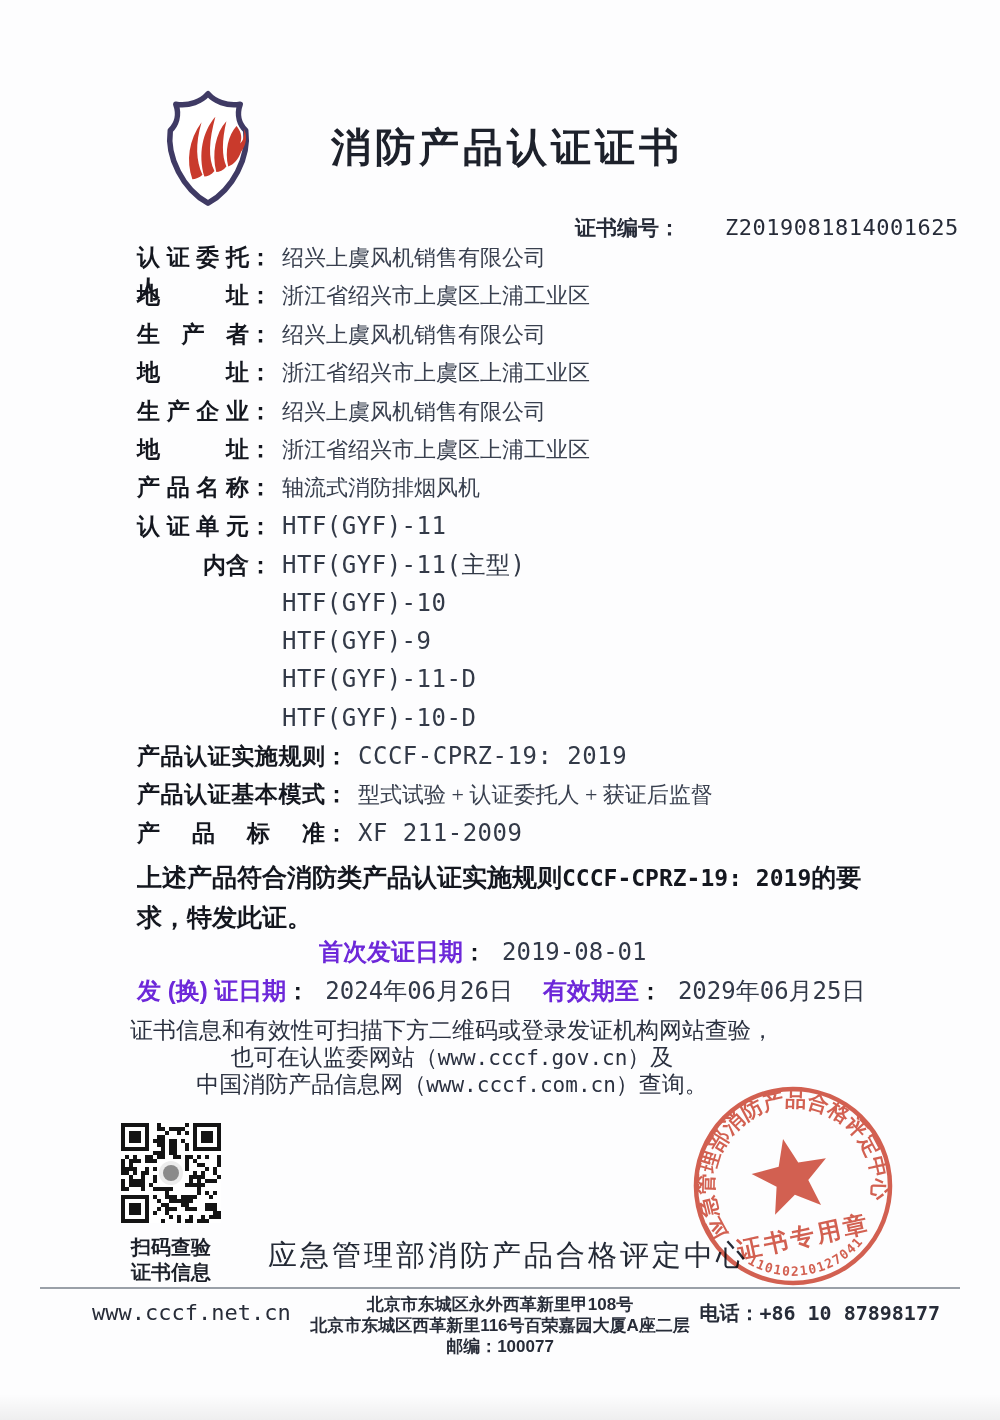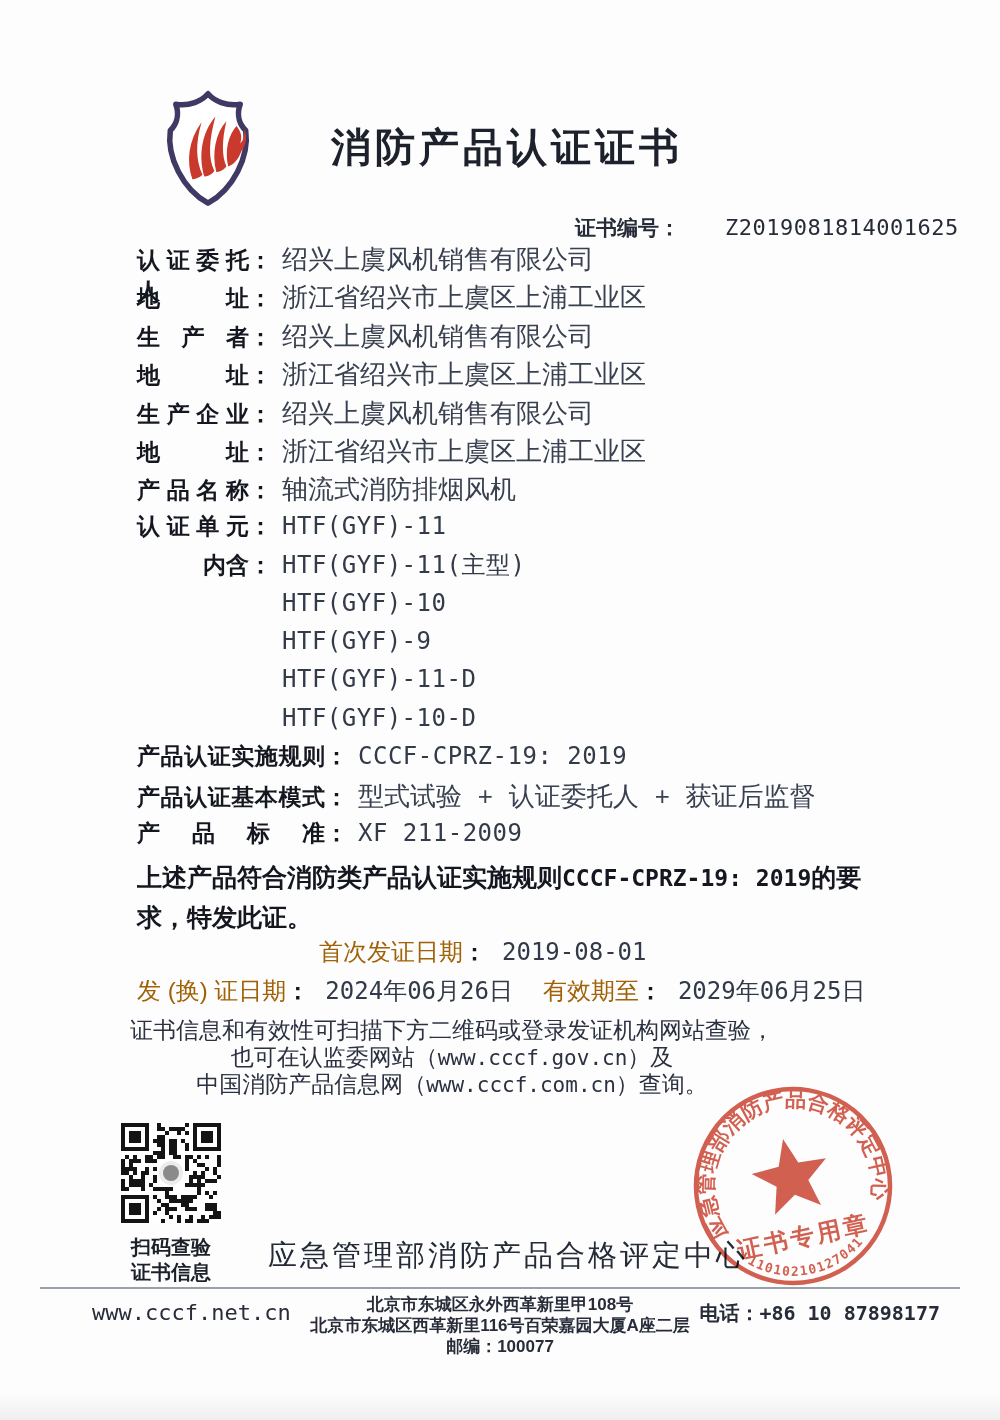--- a/index.html
+++ b/index.html
@@ -33,32 +33,32 @@
   .frow { display:flex; align-items:baseline; height:38.4px; padding-left:137px; }
   .flabel {
     display:inline-block; width:112px; flex:0 0 112px;
     font-size:23px; font-weight:700; color:#14171f;
     text-align:justify; text-align-last:justify;
   }
   .flabel.right { text-align:right; text-align-last:right; }
   .flabel.wide { width:188px; flex:0 0 188px; }
   .colon { font-size:23px; font-weight:700; color:#14171f; margin-right:10px; }
   .ghost { visibility:hidden; }
-  .fvalue { font-size:26px; color:#39404f; font-family:Liberation Mono, monospace; }
+  .fvalue { font-size:22px; color:#39404f; font-family:Liberation Serif, serif; }
   .fvalue.mono { font-family:"DejaVu Sans Mono", monospace; font-size:24px; color:#333a48; letter-spacing:0.5px; }
   
   .statement {
     margin-top:2px; padding:0 120px 0 137px;
     font-size:25px; font-weight:700; line-height:38.5px; color:#14171f;
   }
   .statement .mono { font-family:"DejaVu Sans Mono", monospace; font-size:23px; font-weight:700; }
   
   .drow { display:flex; align-items:baseline; height:38.4px; padding-left:137px; }
   .drow.first { padding-left:319px; }
-  .dlabel { font-size:24px; font-weight:400; color:#a16207; }
+  .dlabel { font-size:24px; font-weight:700; color:#6d28d9; }
   .dvalue { font-size:24px; color:#323948; font-family:"DejaVu Sans Mono", monospace; margin-left:6px; }
   .dgap { width:30px; }
   
   .notes {
     margin-top:4px; width:904px; text-align:center;
     font-size:23px; line-height:26.5px; color:#2b3140;
     font-family:"DejaVu Serif", serif;
   }
   .notes .mono{ font-family:"DejaVu Sans Mono", monospace; font-size:21px; }
   

